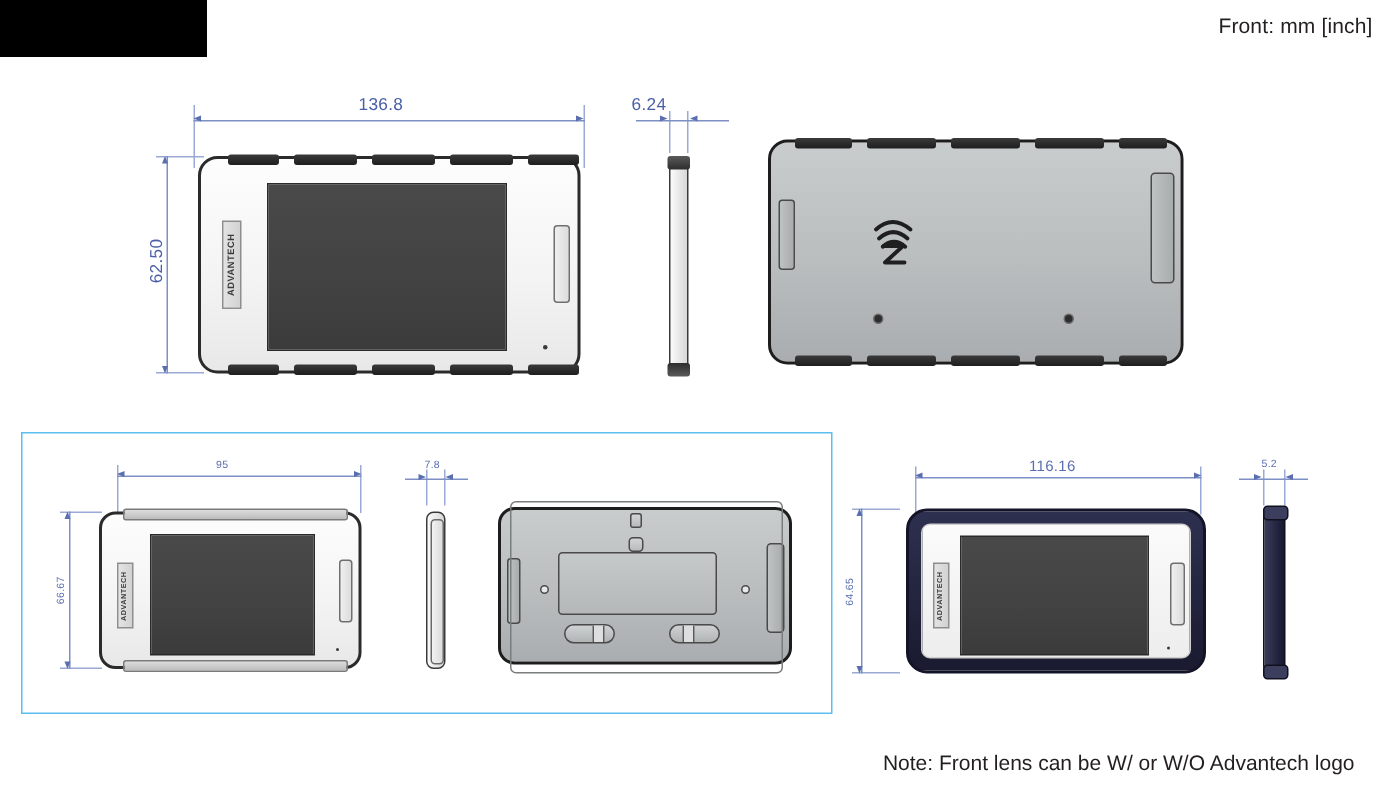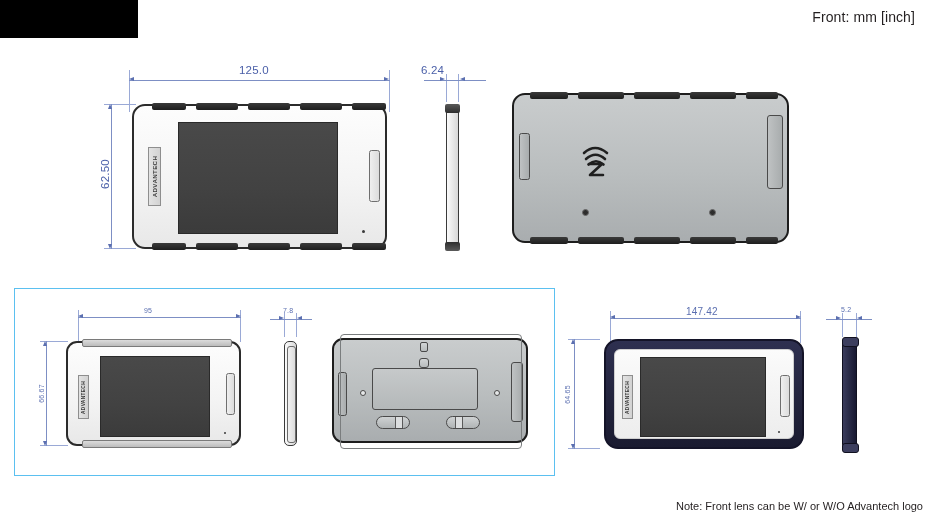--- a/index.html
+++ b/index.html
@@ -7,21 +7,21 @@
     width:927px;height:525px;background:#ffffff;
     font-family:"Liberation Sans", sans-serif;
     position:relative;overflow:hidden;
     -webkit-font-smoothing:antialiased;
   }
   .abs{position:absolute;}
 
   
   #black-bar{left:0;top:0;width:138px;height:38px;background:#000000;}
   #unit-label{right:12px;top:9px;font-size:14px;color:#231f20;letter-spacing:.1px;white-space:nowrap;}
-  #note-label{right:4px;top:500px;font-size:11px;color:#231f20;white-space:nowrap;}
+  #note-label{right:24px;top:500px;font-size:14px;color:#231f20;white-space:nowrap;}
 
   
   #blue-panel{left:14px;top:288px;width:539px;height:186px;border:1.5px solid #5bc0f0;background:transparent;}
 
   
   .dim{color:#5b6fb0;font-size:10px;letter-spacing:.2px;white-space:nowrap;}
   .dim.big{font-size:11.5px;color:#4a5fa8;}
   .dim.tiny{font-size:7px;}
   .dim.vert{transform-origin:50% 50%;}
   .dline{background:#7d8fc4;}
@@ -79,21 +79,21 @@
 <div class="abs" id="black-bar"></div>
 <div class="abs" id="unit-label">Front: mm [inch]</div>
 
 <div class="abs" style="left:96px;top:58px;width:310px;height:205px;">
 
   <div class="abs ext v" style="left:33px;top:12px;width:1px;height:42px;"></div>
   <div class="abs ext v" style="left:293px;top:12px;width:1px;height:42px;"></div>
   <div class="abs dline h" style="left:33px;top:22px;width:261px;"></div>
   <div class="abs arw l" style="left:33px;top:19.4px;"></div>
   <div class="abs arw r" style="left:288px;top:19.4px;"></div>
-  <div class="abs dim big" style="left:143px;top:6px;">125.0</div>
+  <div class="abs dim big" style="left:143px;top:6px;">136.8</div>
 
   <div class="abs ext h" style="left:8px;top:46px;width:32px;"></div>
   <div class="abs ext h" style="left:8px;top:190px;width:32px;"></div>
   <div class="abs dline v" style="left:15px;top:46px;height:145px;"></div>
   <div class="abs arw u" style="left:12.4px;top:46px;"></div>
   <div class="abs arw d" style="left:12.4px;top:186px;"></div>
   <div class="abs dim big vert" style="left:-6px;top:110px;transform:rotate(-90deg);">62.50</div>
 
   <div class="abs shell" style="left:36px;top:46px;width:255px;height:145px;">
 
@@ -224,21 +224,21 @@
   </div>
   <div class="abs" style="left:18px;top:4px;width:180px;height:113px;border:1px solid #7a7d7e;border-radius:4px;"></div>
 </div>
 
 <div class="abs" style="left:578px;top:303px;width:240px;height:160px;">
   <div class="abs ext v" style="left:32px;top:8px;width:1px;height:32px;"></div>
   <div class="abs ext v" style="left:222px;top:8px;width:1px;height:32px;"></div>
   <div class="abs dline h" style="left:32px;top:15px;width:191px;"></div>
   <div class="abs arw l" style="left:32px;top:12.4px;"></div>
   <div class="abs arw r" style="left:218px;top:12.4px;"></div>
-  <div class="abs dim" style="left:108px;top:3px;">147.42</div>
+  <div class="abs dim" style="left:108px;top:3px;">116.16</div>
 
   <div class="abs ext h" style="left:-10px;top:36px;width:32px;"></div>
   <div class="abs ext h" style="left:-10px;top:145px;width:32px;"></div>
   <div class="abs dline v" style="left:-4px;top:36px;height:110px;"></div>
   <div class="abs arw u" style="left:-6.6px;top:36px;"></div>
   <div class="abs arw d" style="left:-6.6px;top:141px;"></div>
   <div class="abs dim tiny vert" style="left:-20px;top:88px;transform:rotate(-90deg);">64.65</div>
 
   <div class="abs shell-blue" style="left:26px;top:36px;width:200px;height:110px;">
     <div class="abs" style="left:8px;top:8px;right:8px;bottom:8px;background:linear-gradient(180deg,#fbfbfb,#ededed);border-radius:6px;border:1px solid #cfcfcf;"></div>

